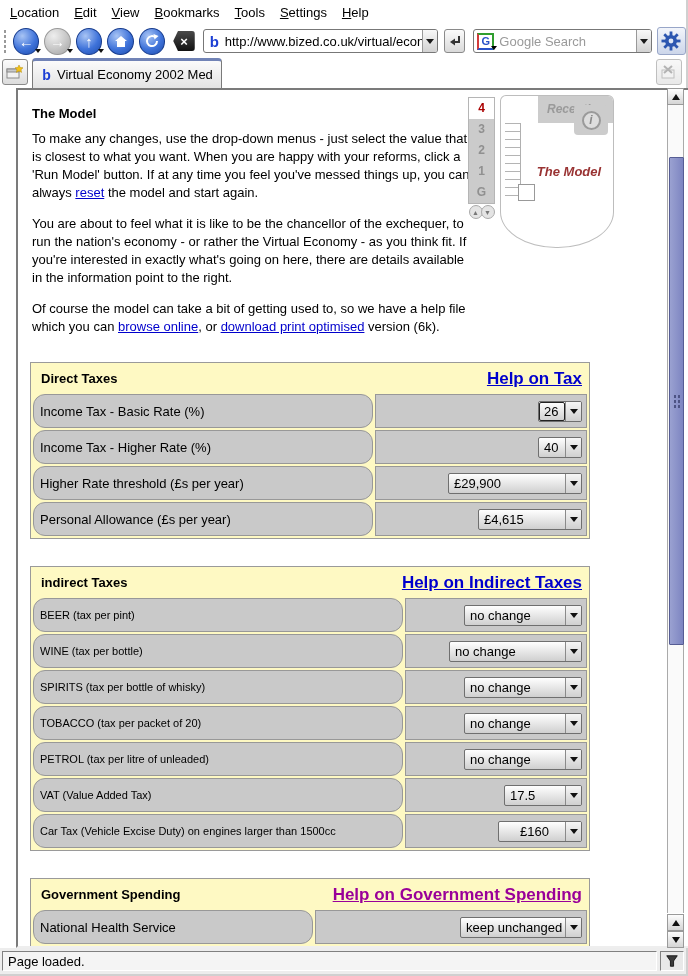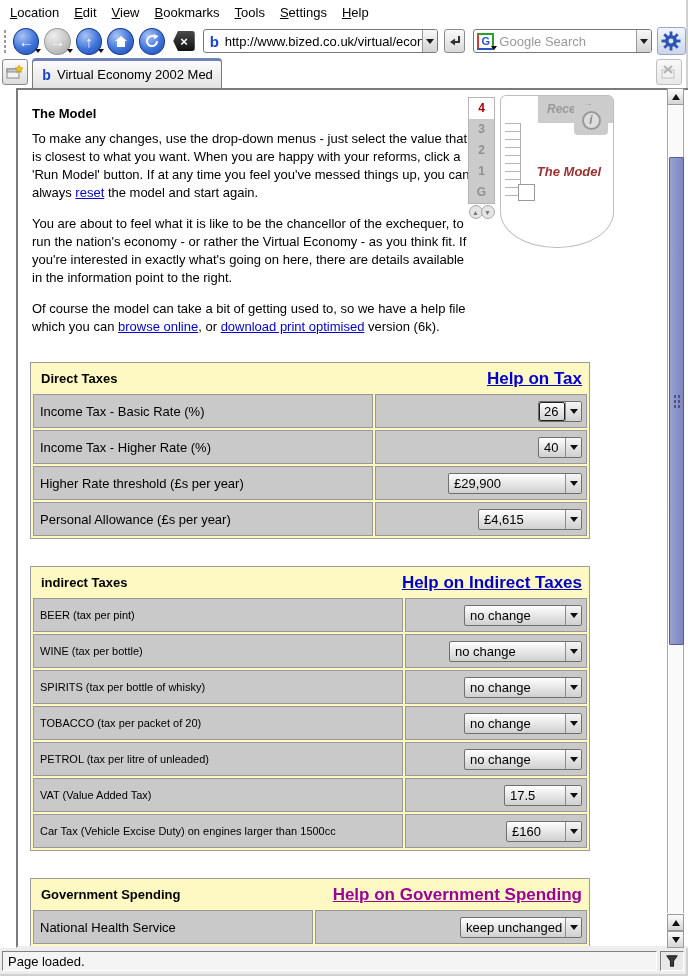--- a/index.html
+++ b/index.html
@@ -102,21 +102,21 @@
 
   
   #tables { position:absolute; left:12px; top:272px; width:560px; }
   .econ-table { background:#fef9c3; border:1px solid #9a9a9a; padding:2px; margin-bottom:27px; }
   .tbl-head { height:27px; display:flex; align-items:center; margin-bottom:2px; }
   .tbl-title { font-size:13px; font-weight:bold; padding-left:8px; flex:1; }
   .tbl-help { font-size:17px; font-weight:bold; text-decoration:underline; padding-right:5px; cursor:pointer; }
   .tbl-row { display:flex; margin-bottom:2px; }
   .tbl-row:last-child { margin-bottom:0; }
   .cell { background:#c9c9c9; border:1px solid #989898; height:34px; display:flex; align-items:center; }
-  .cell.lab { padding-left:6px; margin-right:2px; flex:0 0 auto; }
+  .cell.lab { padding-left:6px; margin-right:2px; flex:0 0 auto;border-radius:12px; }
   .cell.ctl { flex:1; justify-content:flex-end; padding-right:4px;align-items:center; }
   .combo { height:21px; border:1px solid #6f6f6f; border-radius:2px; display:flex;
     background:linear-gradient(#fff,#cfcfcf); overflow:hidden; cursor:pointer; }
   .cval { flex:1; font-size:13px; padding:2px 2px 0 5px; white-space:nowrap; overflow:hidden; }
   .combo.focused .cval { outline:1px solid #222; outline-offset:-1px; border-radius:2px; }
   .carrow { width:16px; flex:0 0 16px; border-left:1px solid #8a8a8a;
     background:linear-gradient(#f6f6f6,#d0d0d0); display:flex; align-items:center; justify-content:center; }
   .carrow i { width:0; height:0; border:4px solid transparent; border-top:5px solid #111; margin-top:5px; }
 
   
@@ -388,21 +388,21 @@
                 <span class="cval">17.5</span>
                 <span class="carrow">
                   <i></i>
                 </span>
               </div>
             </div>
           </div>
           <div class="tbl-row">
             <div class="cell lab" style="width: 370px; font-size: 11px;">Car Tax (Vehicle Excise Duty) on engines larger than 1500cc</div>
             <div class="cell ctl">
-              <div class="combo" style="width: 76px;">
+              <div class="combo" style="width: 84px; padding-left: 16px;">
                 <span class="cval">£160</span>
                 <span class="carrow">
                   <i></i>
                 </span>
               </div>
             </div>
           </div>
         </div>
         <div class="econ-table">
           <div class="tbl-head">

